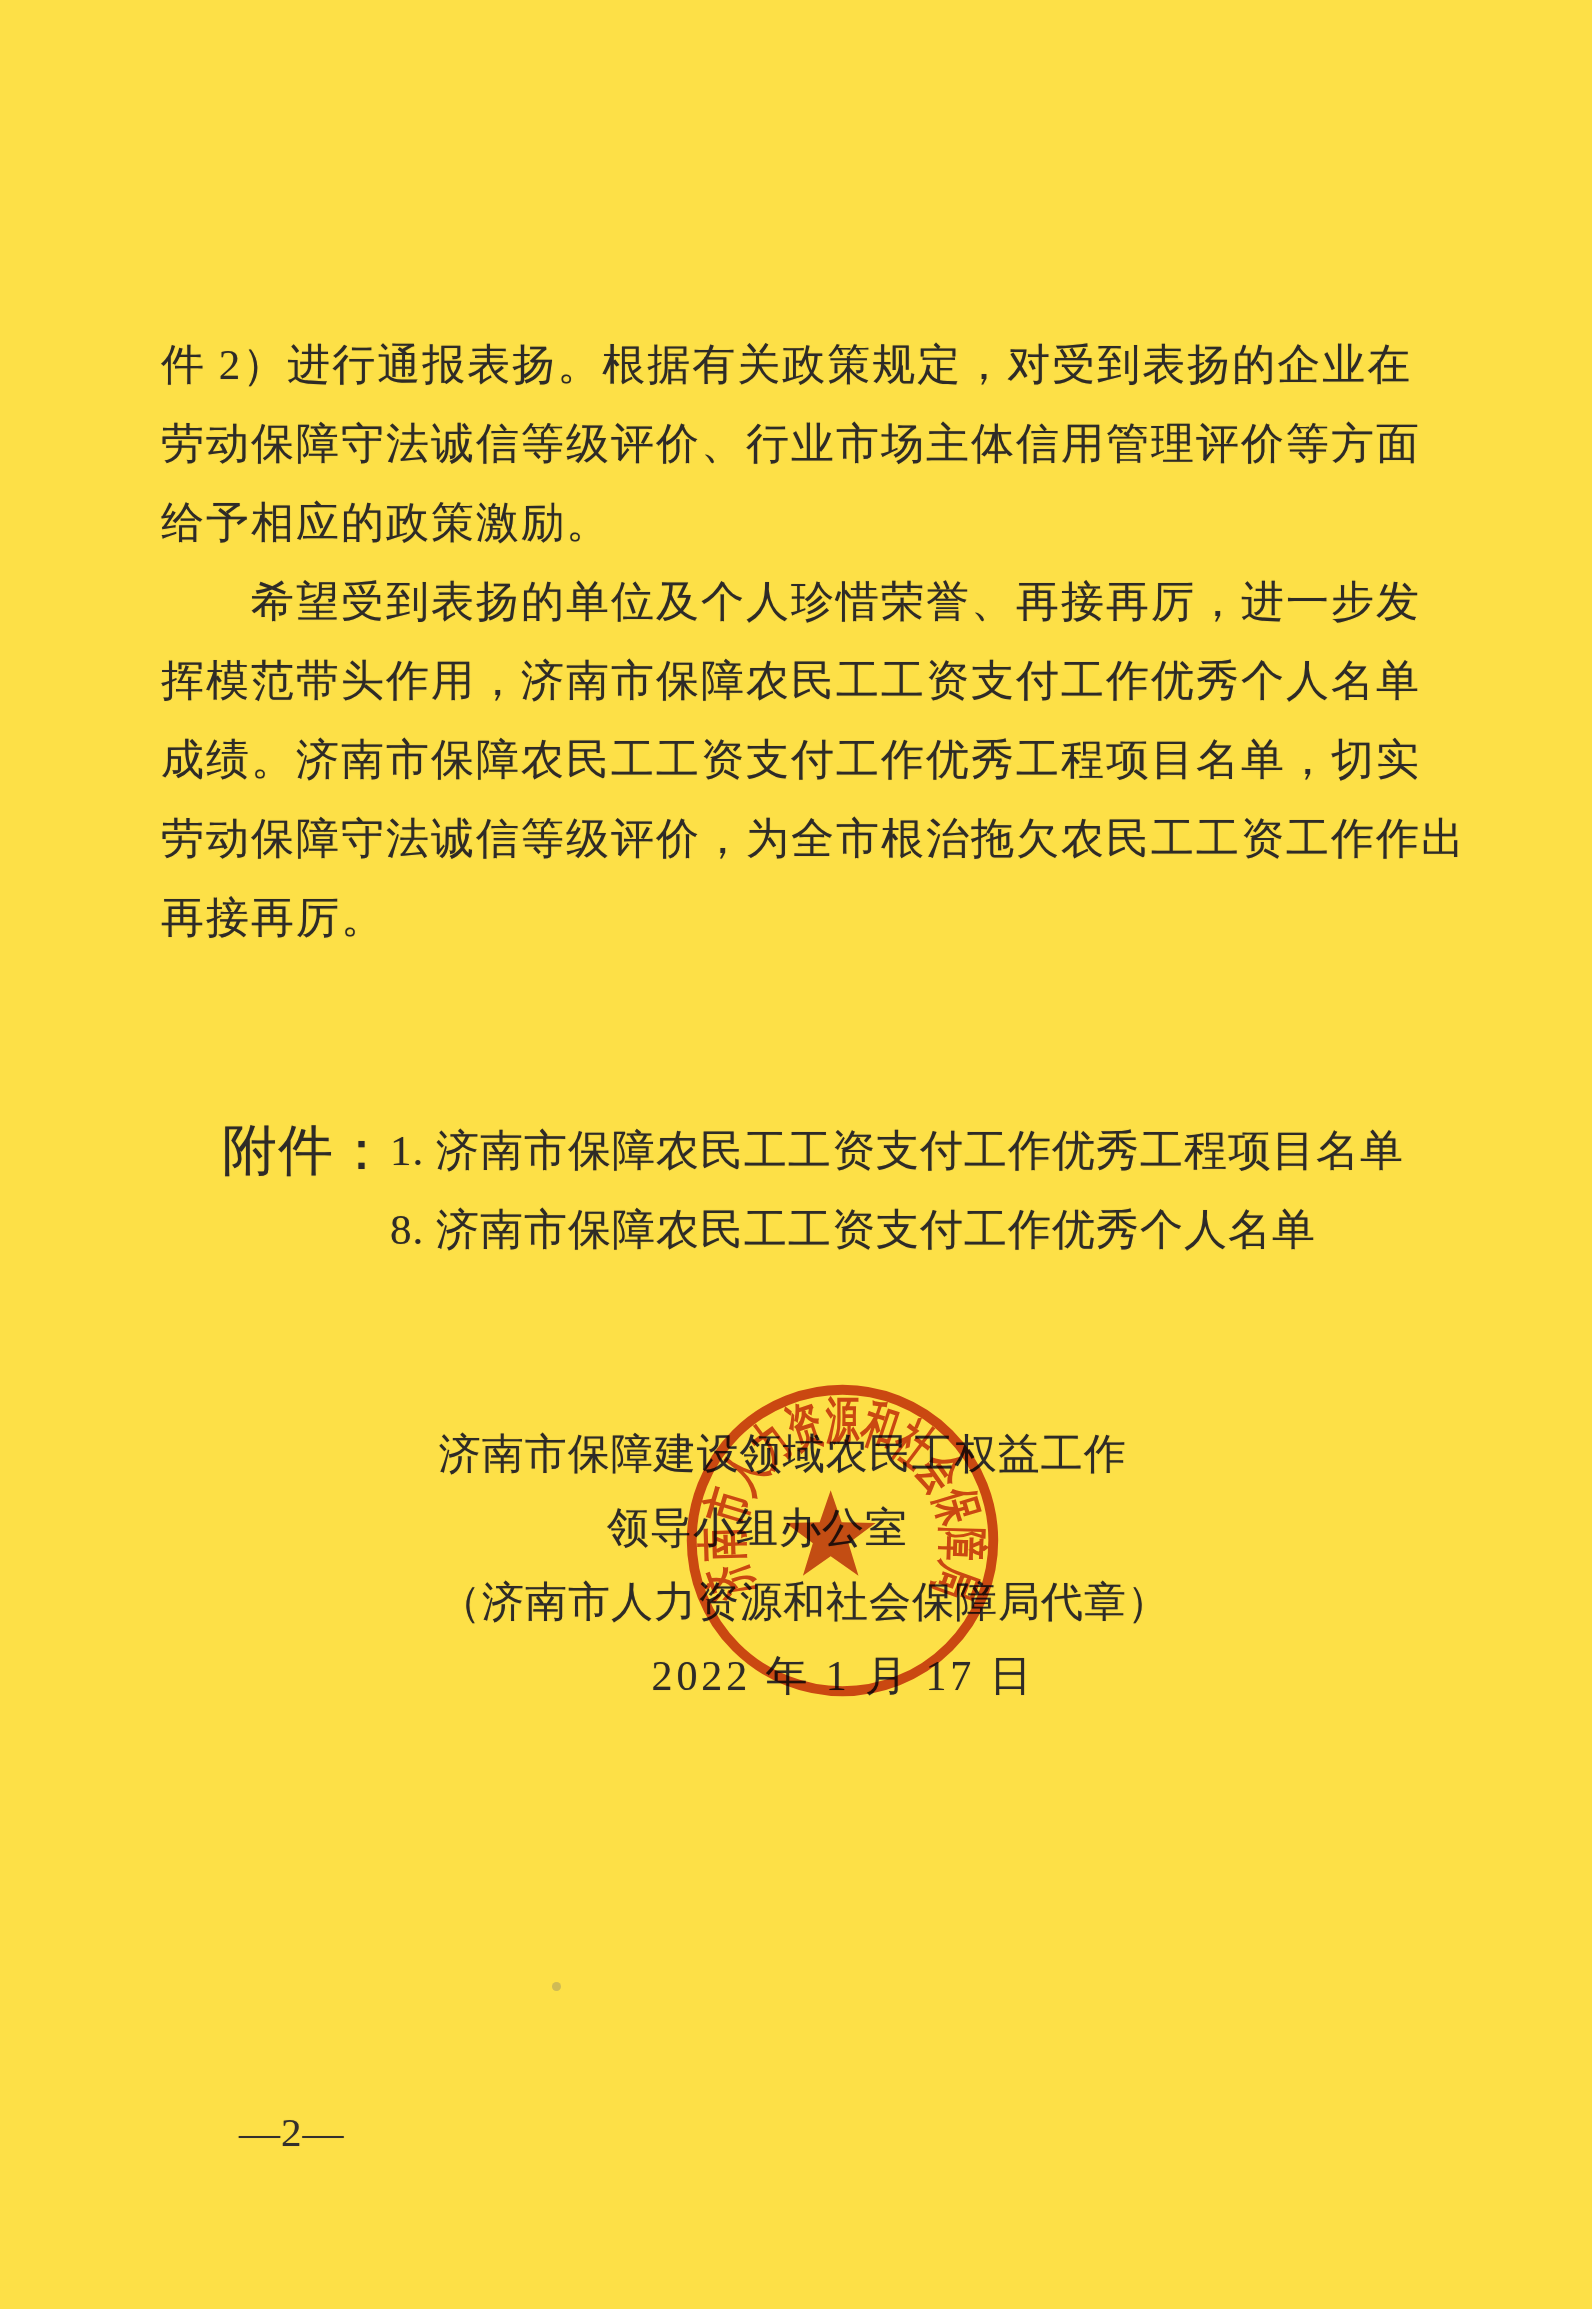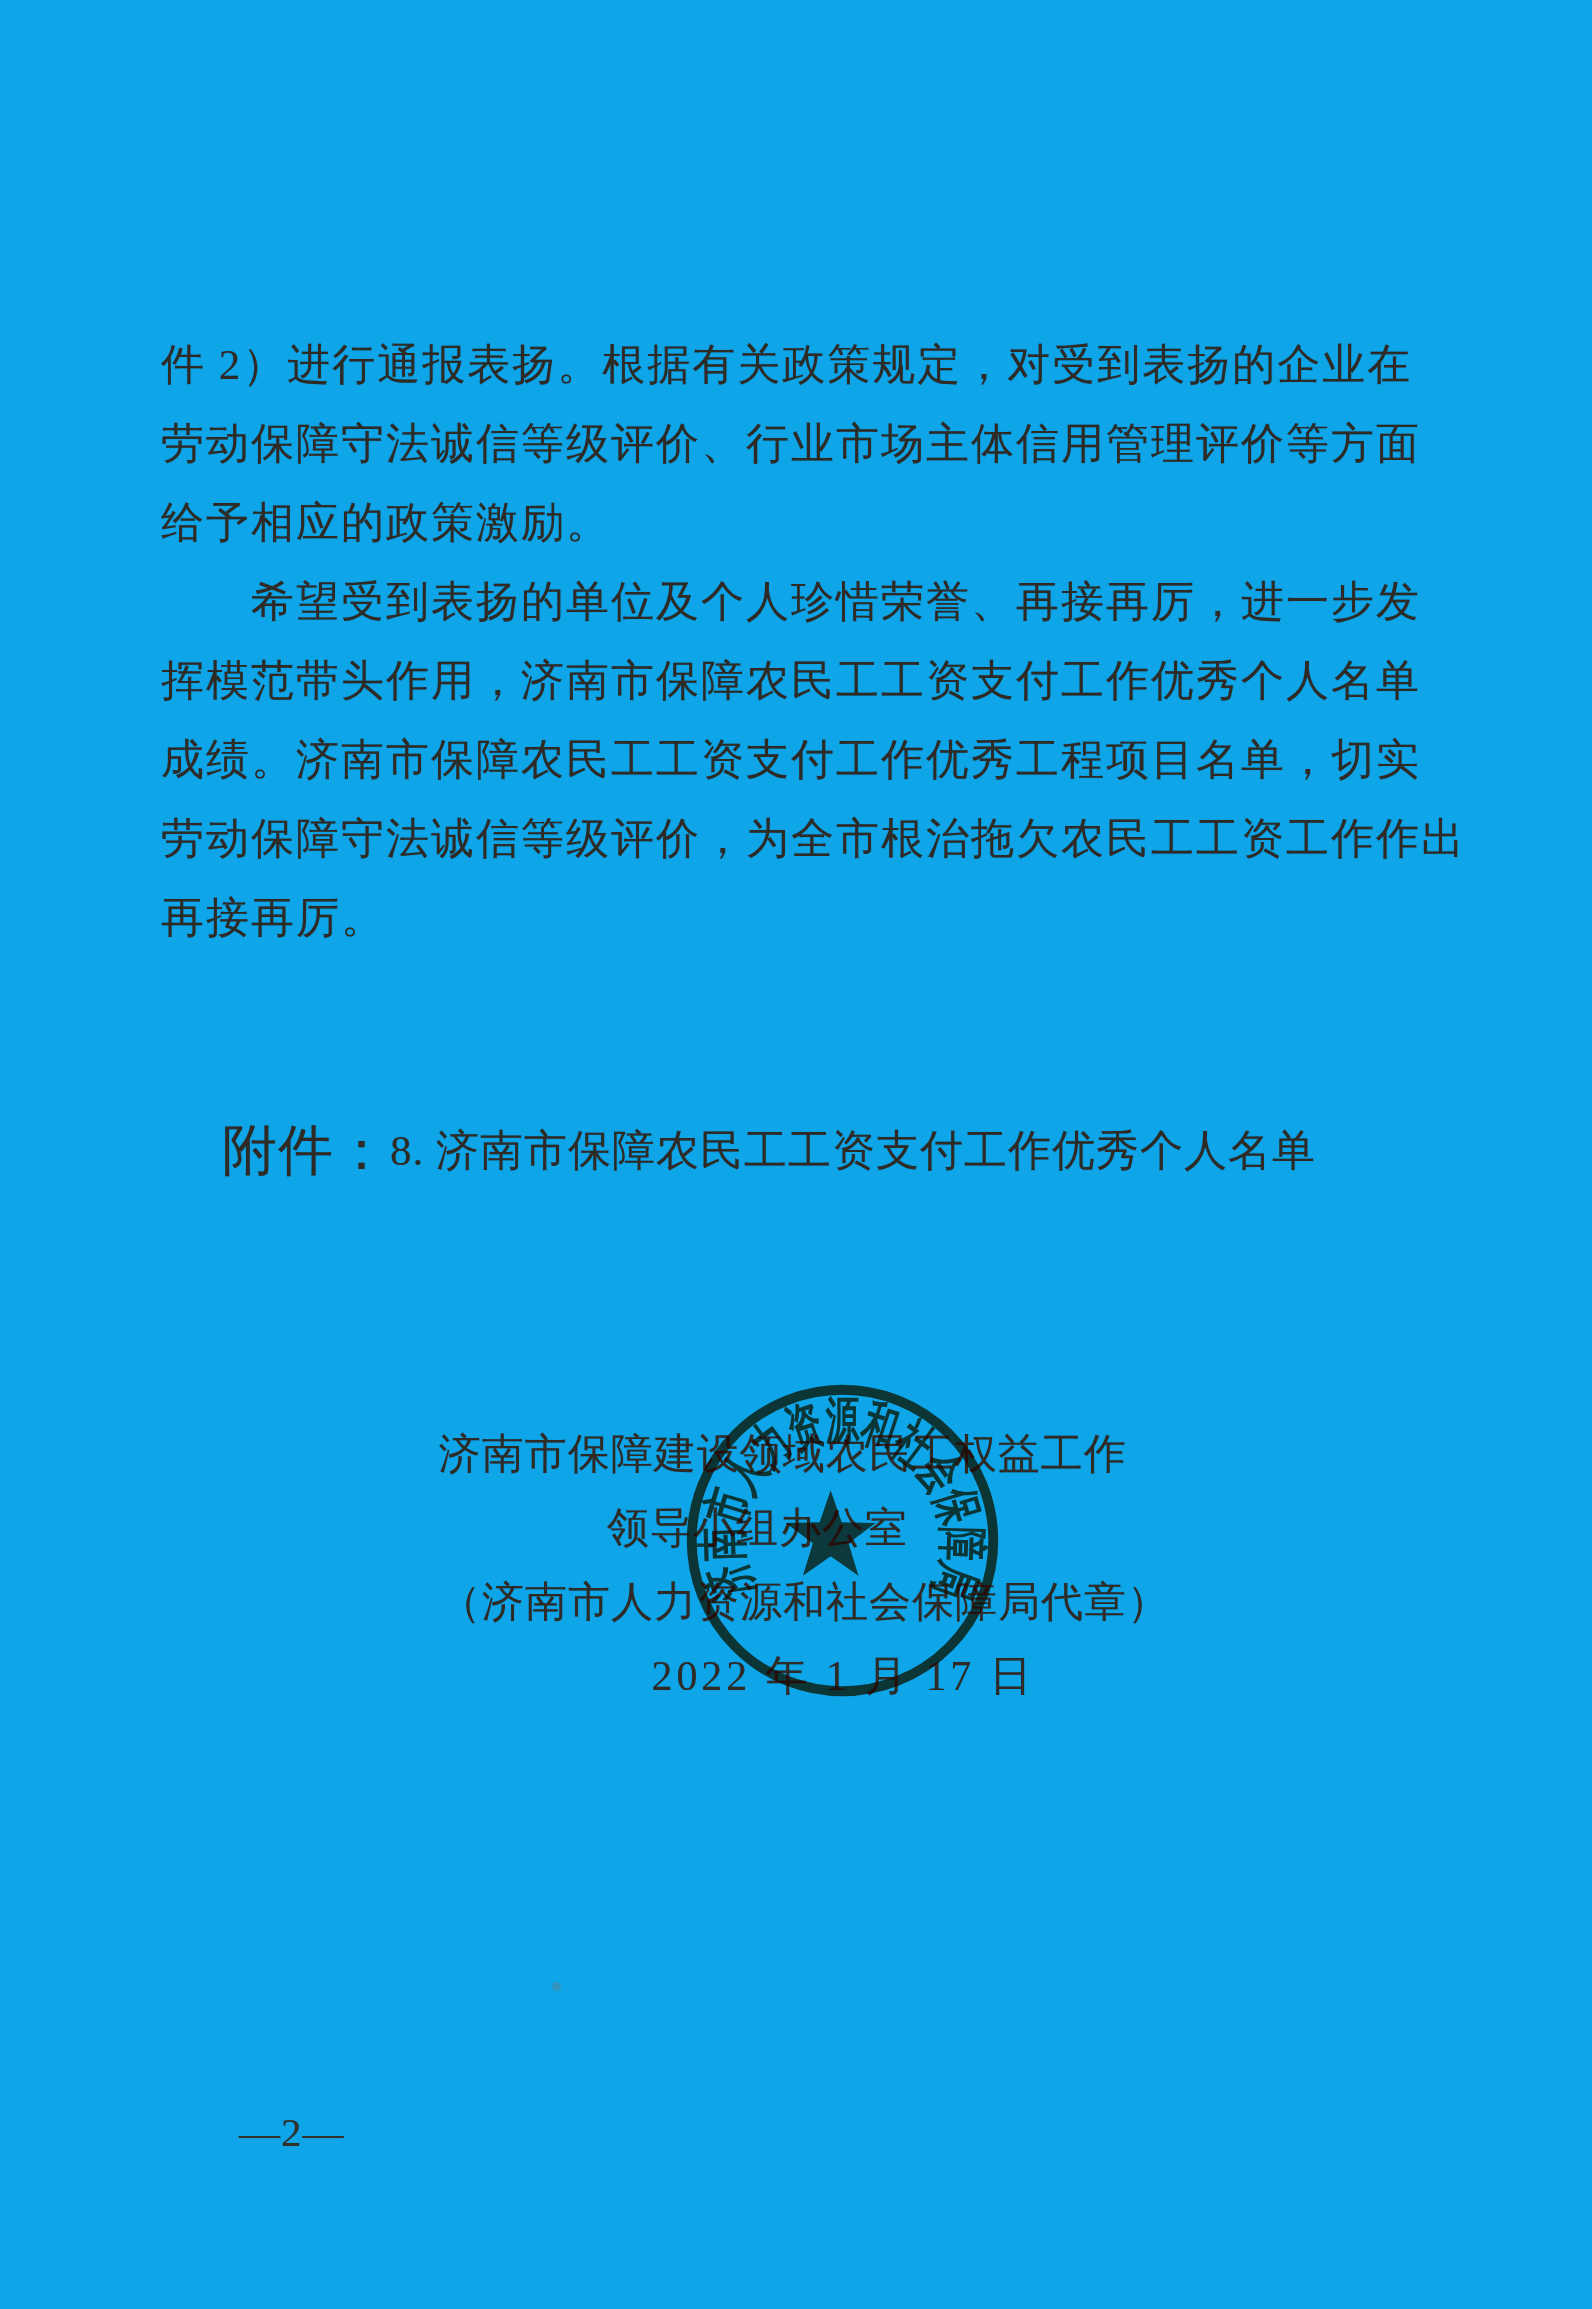--- a/index.html
+++ b/index.html
@@ -1,21 +1,21 @@
 <!DOCTYPE html>
 <html><head>
 <meta charset="utf-8">
 <style>
   html, body { margin: 0; padding: 0; background: #e8e8e8; }
   .page {
     position: relative;
     width: 1593px;
     height: 2309px;
     margin: 0 auto;
-    background: #0ea5e9;
+    background: #fde047;
     overflow: hidden;
     font-family: "Liberation Serif", "DejaVu Serif", serif;
     color: #2e2b27;
   }
   
   .body-lines {
     position: absolute;
     left: 161px;
     top: 325px;
     width: 1300px;
@@ -122,20 +122,21 @@
     <div class="bline">　　希望受到表扬的单位及个人珍惜荣誉、再接再厉，进一步发</div>
     <div class="bline">挥模范带头作用，济南市保障农民工工资支付工作优秀个人名单</div>
     <div class="bline">成绩。济南市保障农民工工资支付工作优秀工程项目名单，切实</div>
     <div class="bline">劳动保障守法诚信等级评价，为全市根治拖欠农民工工资工作作出</div>
     <div class="bline">再接再厉。</div>
   </div>
 
   <div class="attach">
     <span class="attach-label">附件：</span>
     <div class="attach-items">
+      <div class="attach-item">1. 济南市保障农民工工资支付工作优秀工程项目名单</div>
       <div class="attach-item">8. 济南市保障农民工工资支付工作优秀个人名单</div>
     </div>
   </div>
 
   <div class="sig">
     <div class="sig-line sig-1">济南市保障建设领域农民工权益工作</div>
     <div class="sig-line sig-2">领导小组办公室</div>
     <div class="sig-line sig-3">（济南市人力资源和社会保障局代章）</div>
     <div class="sig-line sig-4">2022 年 1 月 17 日</div>
   </div>

